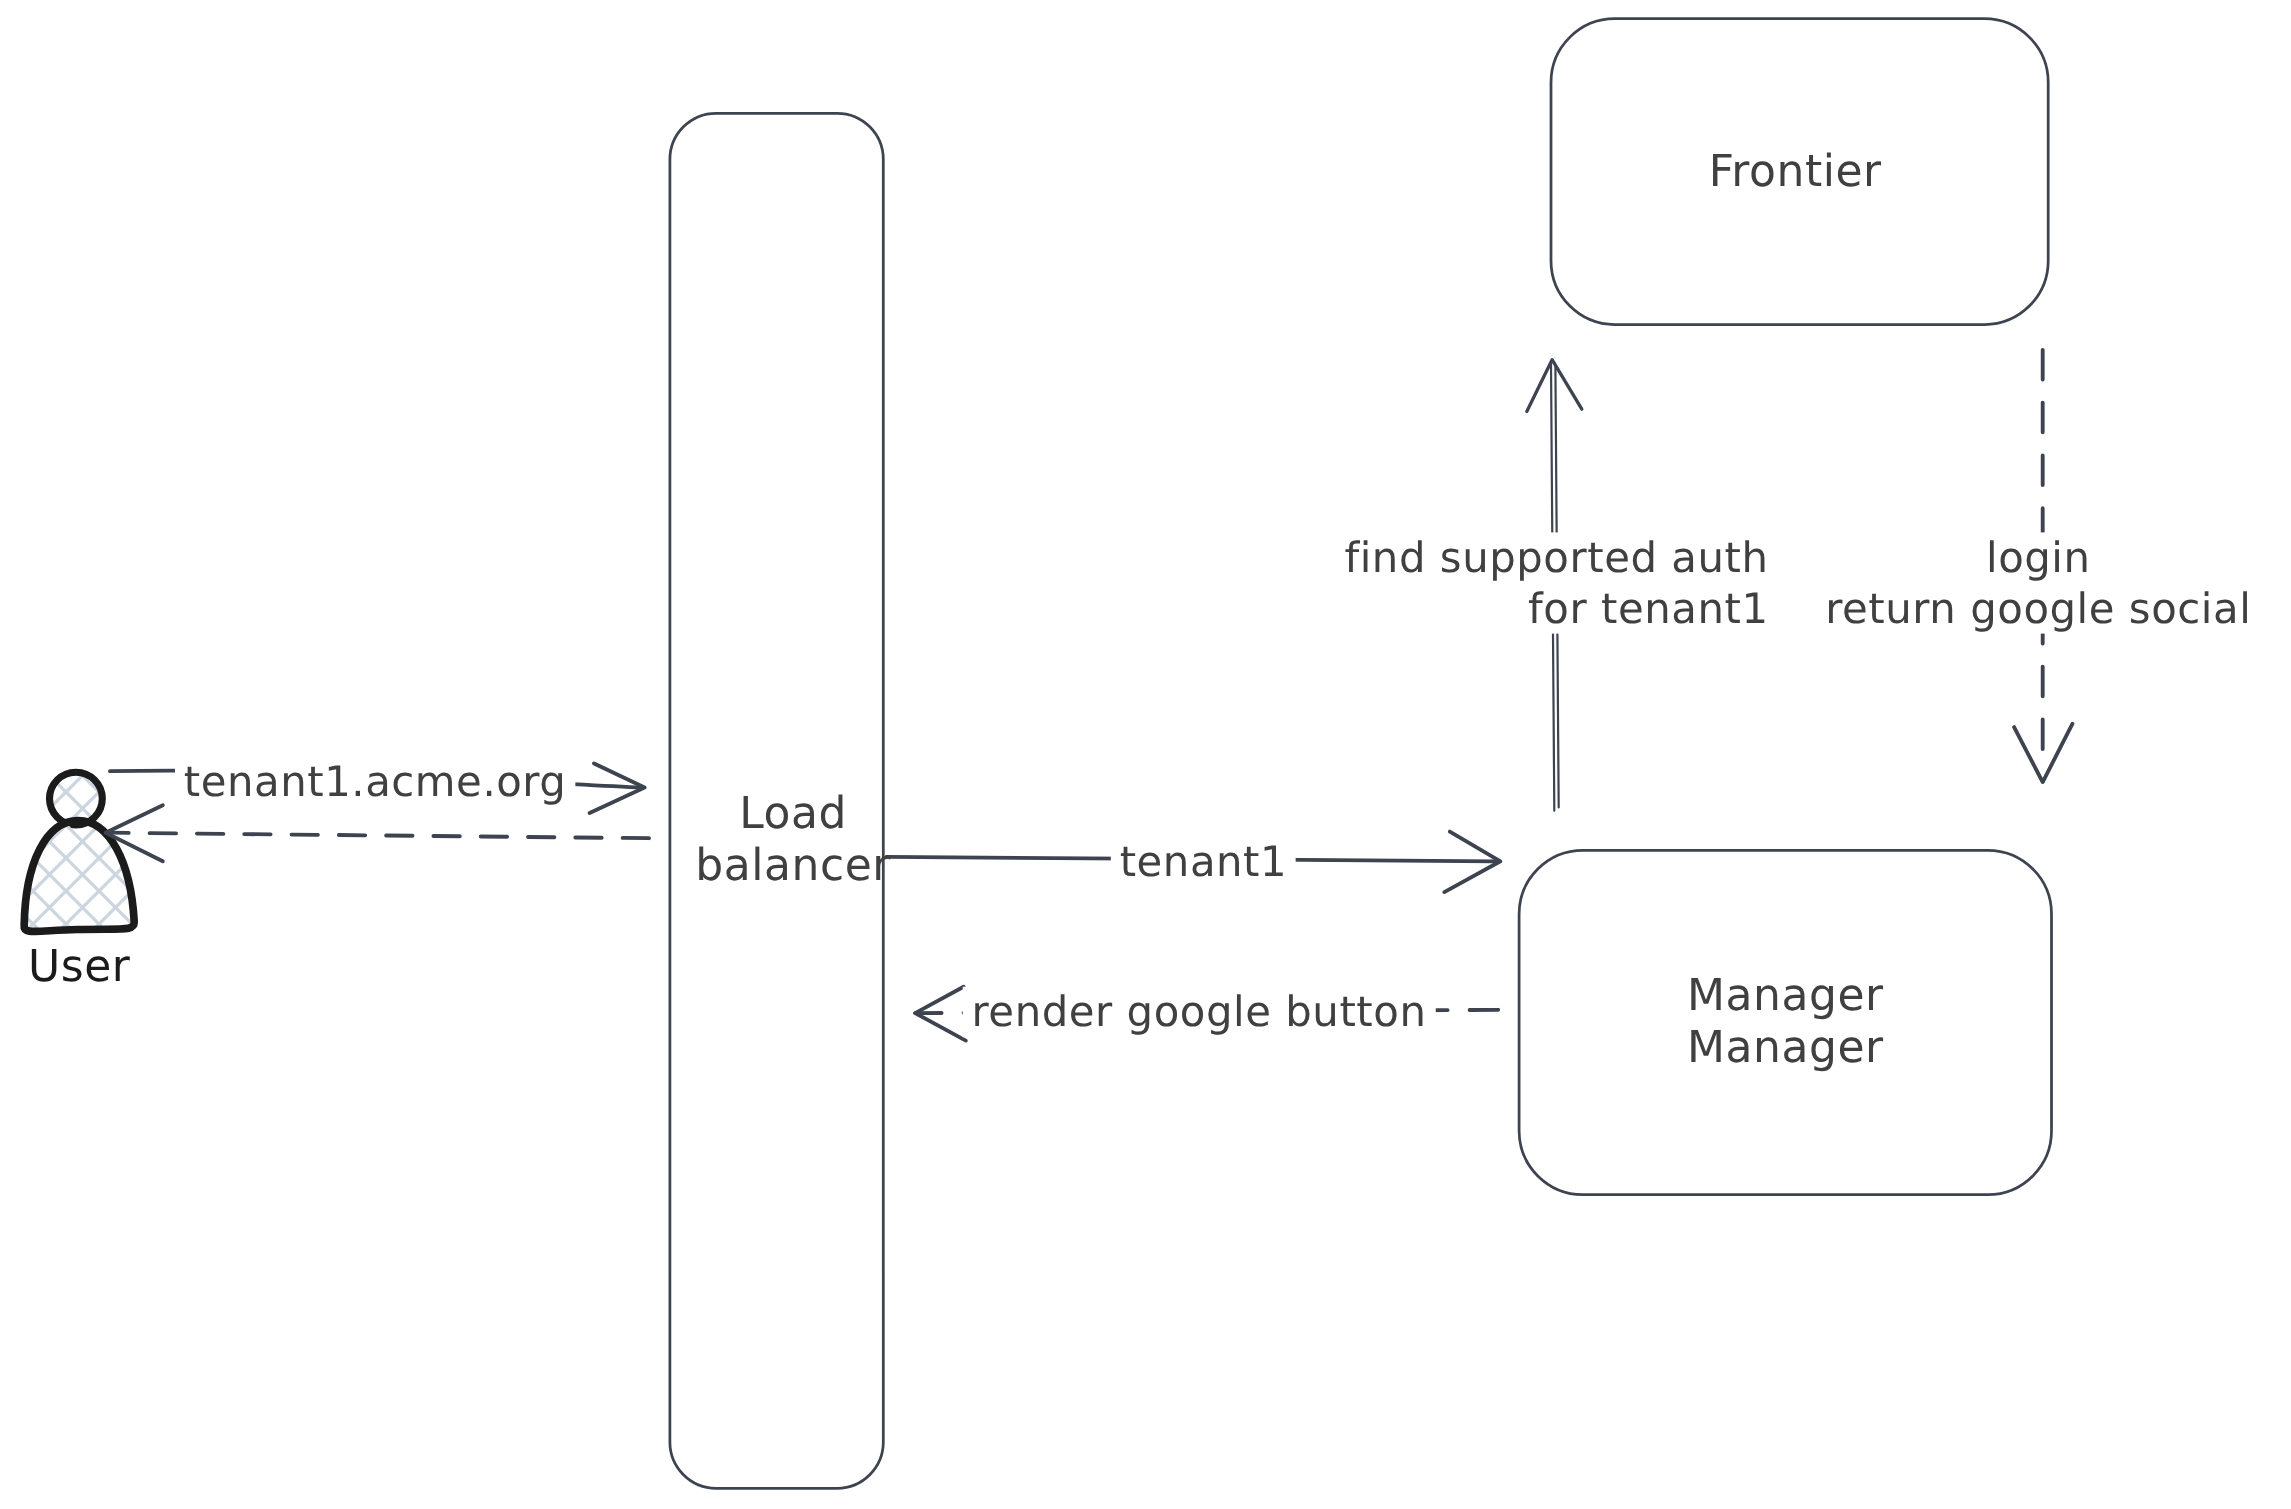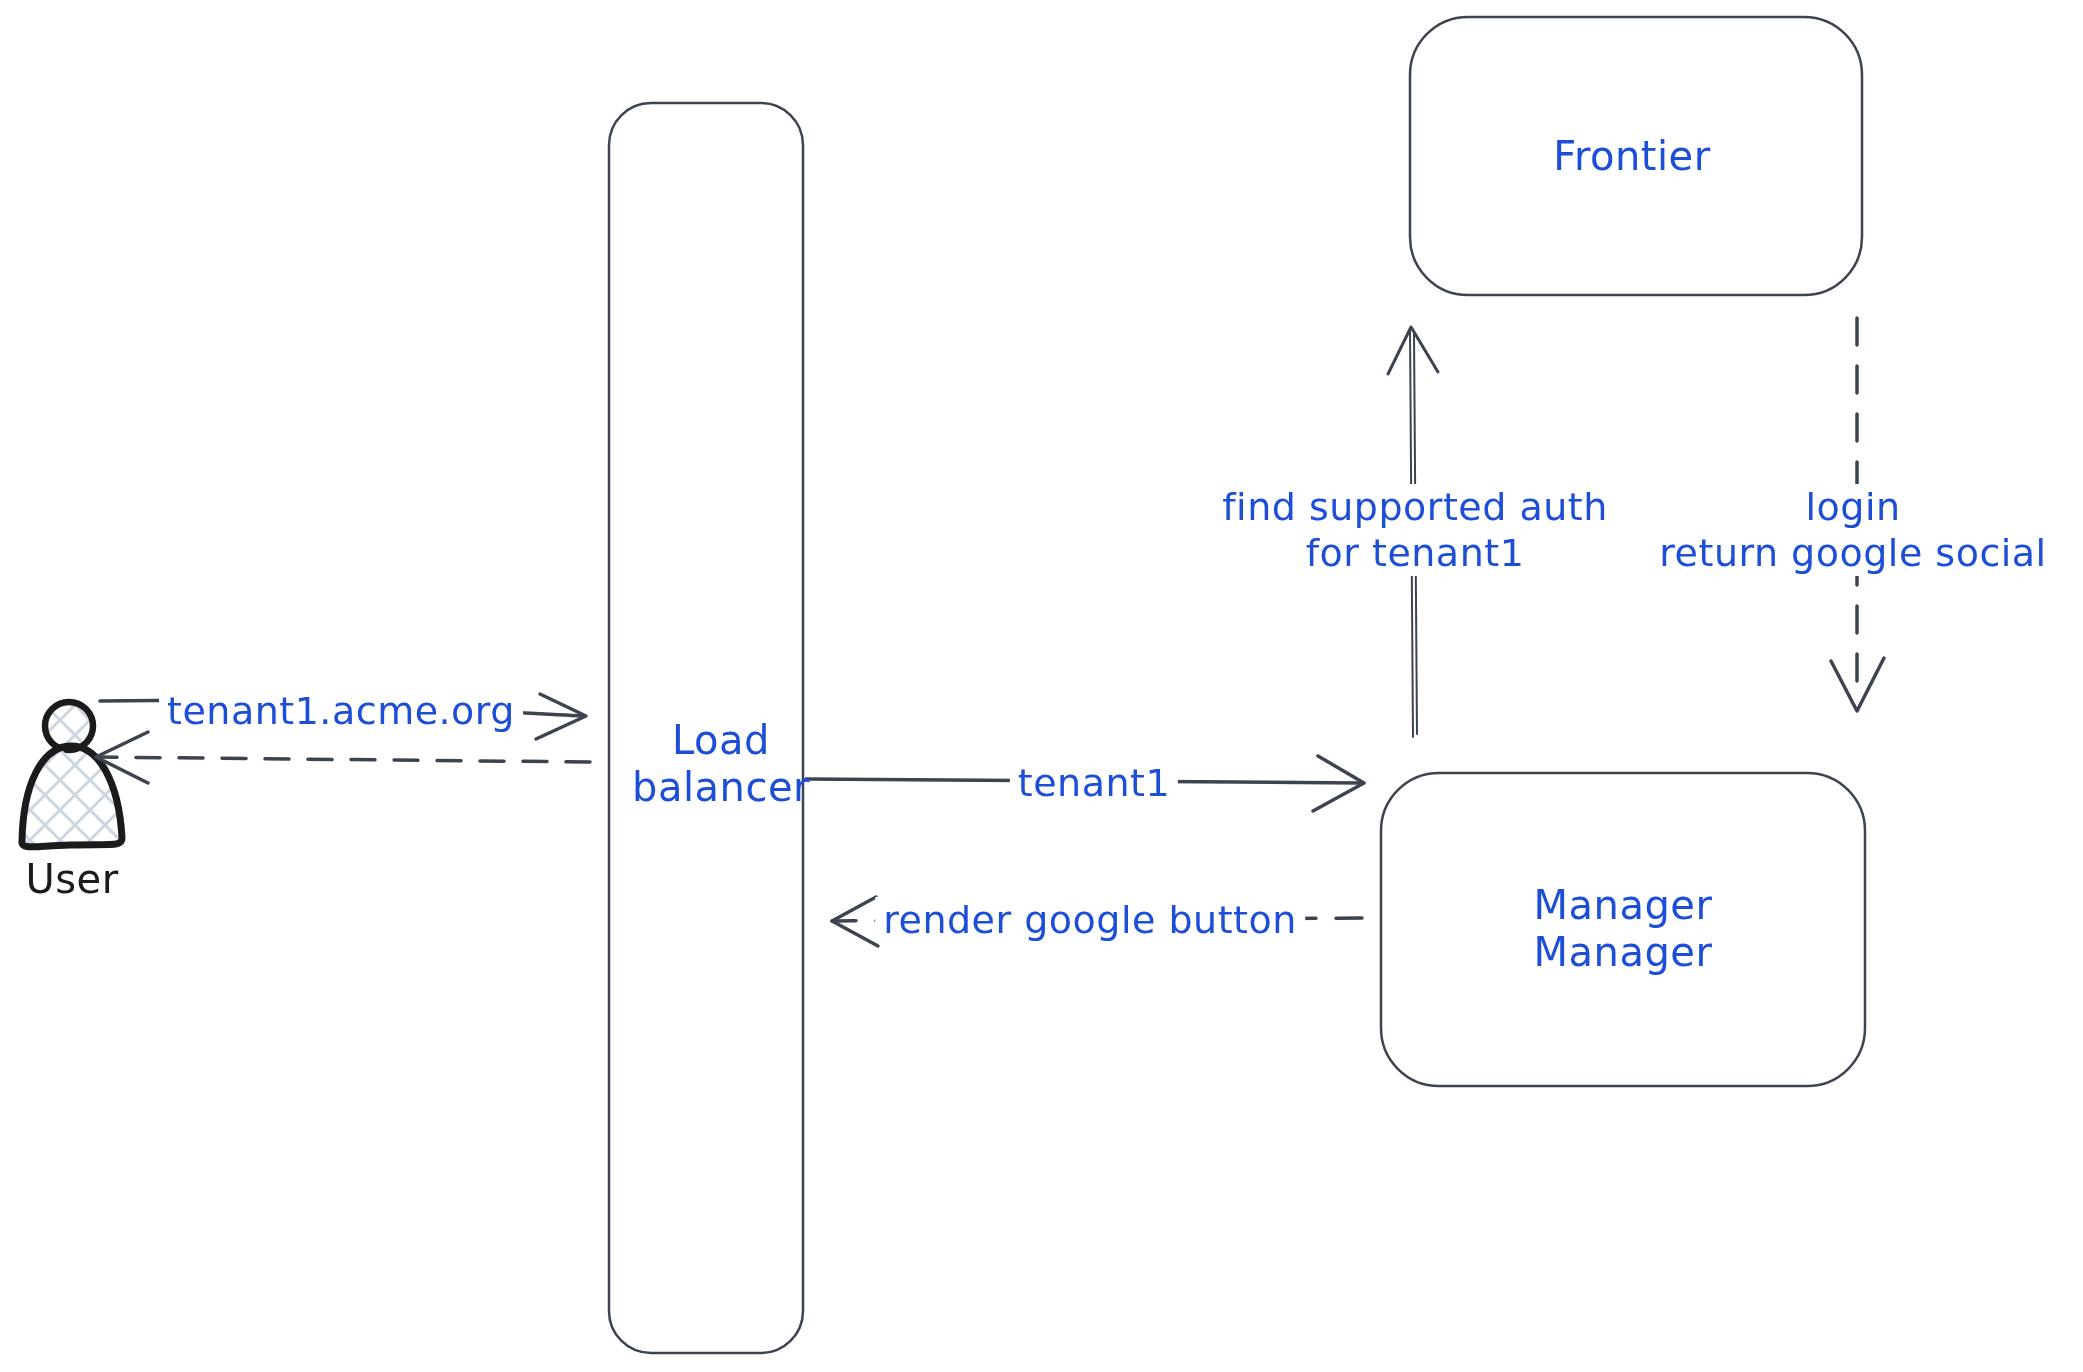--- a/index.html
+++ b/index.html
@@ -12,21 +12,21 @@
     overflow:hidden;
   }
   svg.layer{position:absolute;left:0;top:0;}
   .lbl{
     position:absolute;
     transform:translateX(-50%);
     text-align:center;
     white-space:nowrap;
     font-size:38px;
     line-height:46px;
-    color:#1d4ed8;
+    color:#404040;
     letter-spacing:.5px;
   }
   .lbl.bg{background:#ffffff;padding:0 8px;}
   .lbl.node{font-size:40px;line-height:47px;}
   .lbl.user{color:#1b1b1b;font-size:40px;text-align:center;}
 </style>
 </head>
 <body>
 
 <div class="canvas">
@@ -94,21 +94,21 @@
   </div>
 
   <div class="lbl user" style="left:72px;top:856px;">User</div>
 
   <div class="lbl bg" style="left:341px;top:688px;text-align:center;">tenant1.acme.org</div>
 
   <div class="lbl bg" style="left:1094px;top:760px;">tenant1</div>
 
   <div class="lbl bg" style="left:1090px;top:897px;">render google button</div>
 
-  <div class="lbl bg" style="left:1415px;top:484px;">
+  <div class="lbl bg" style="left:1415px;top:484px;text-align:right;">
     <div>find supported auth</div>
     <div>for tenant1</div>
   </div>
 
   <div class="lbl bg" style="left:1853px;top:484px;">
     <div>login</div>
     <div>return google social</div>
   </div>
 
 </div>

